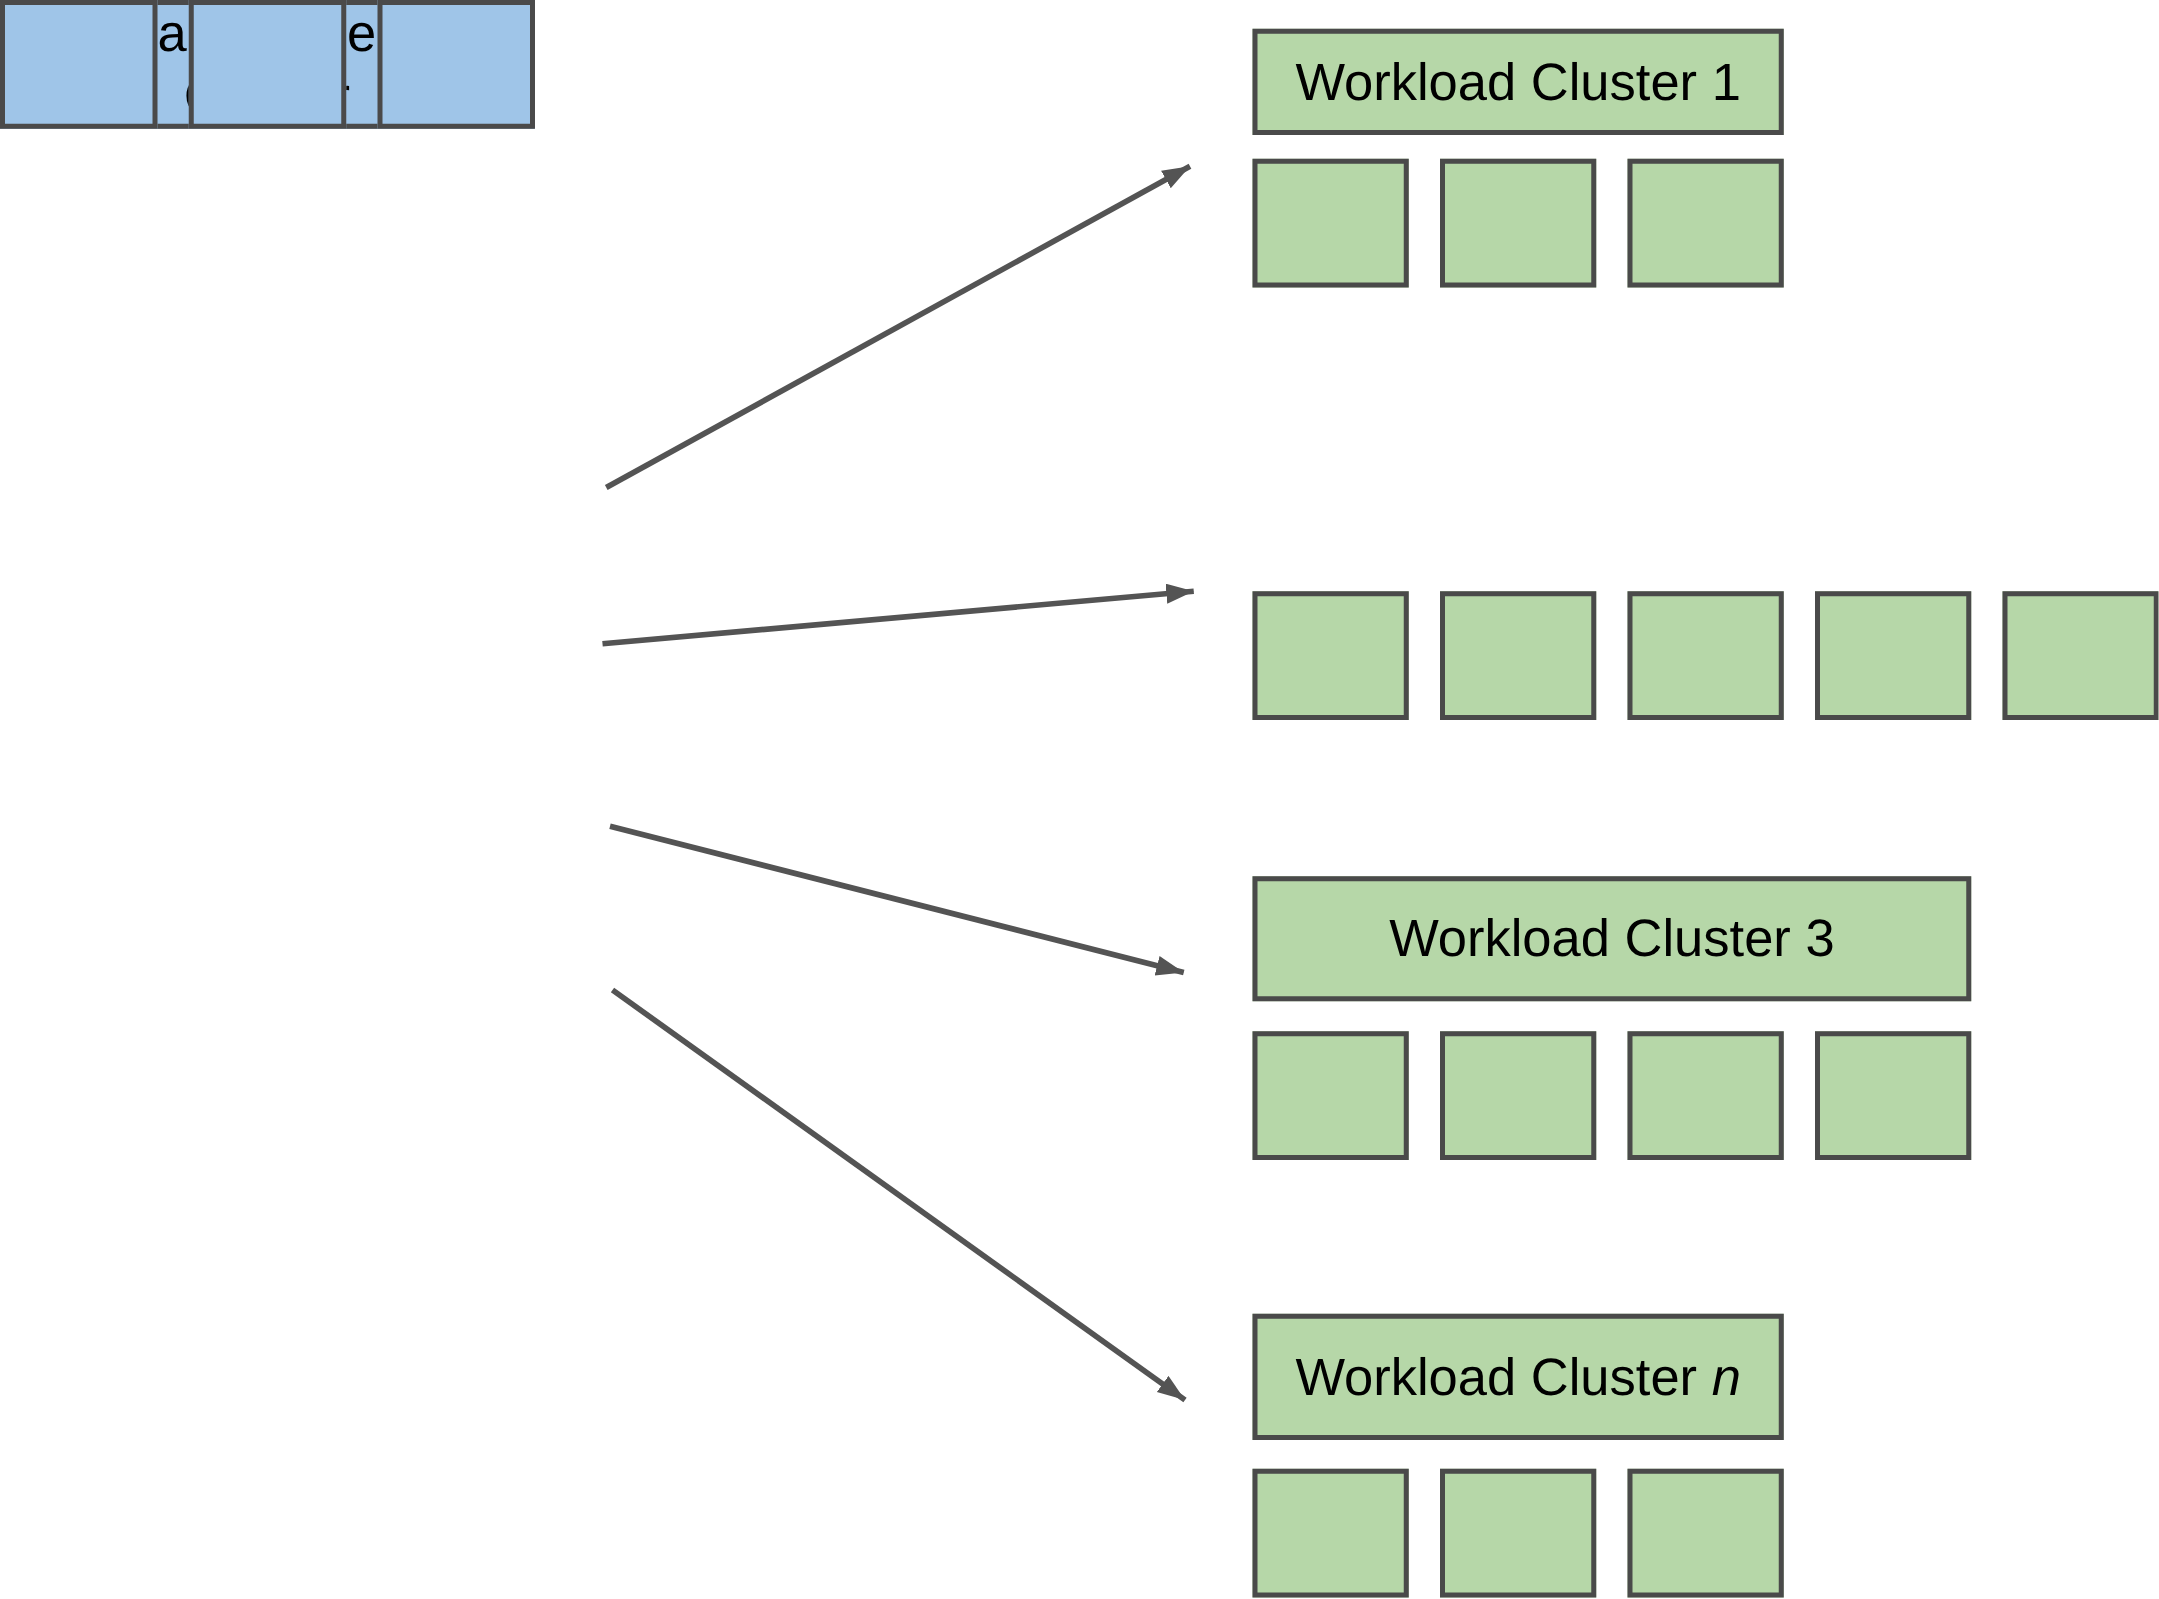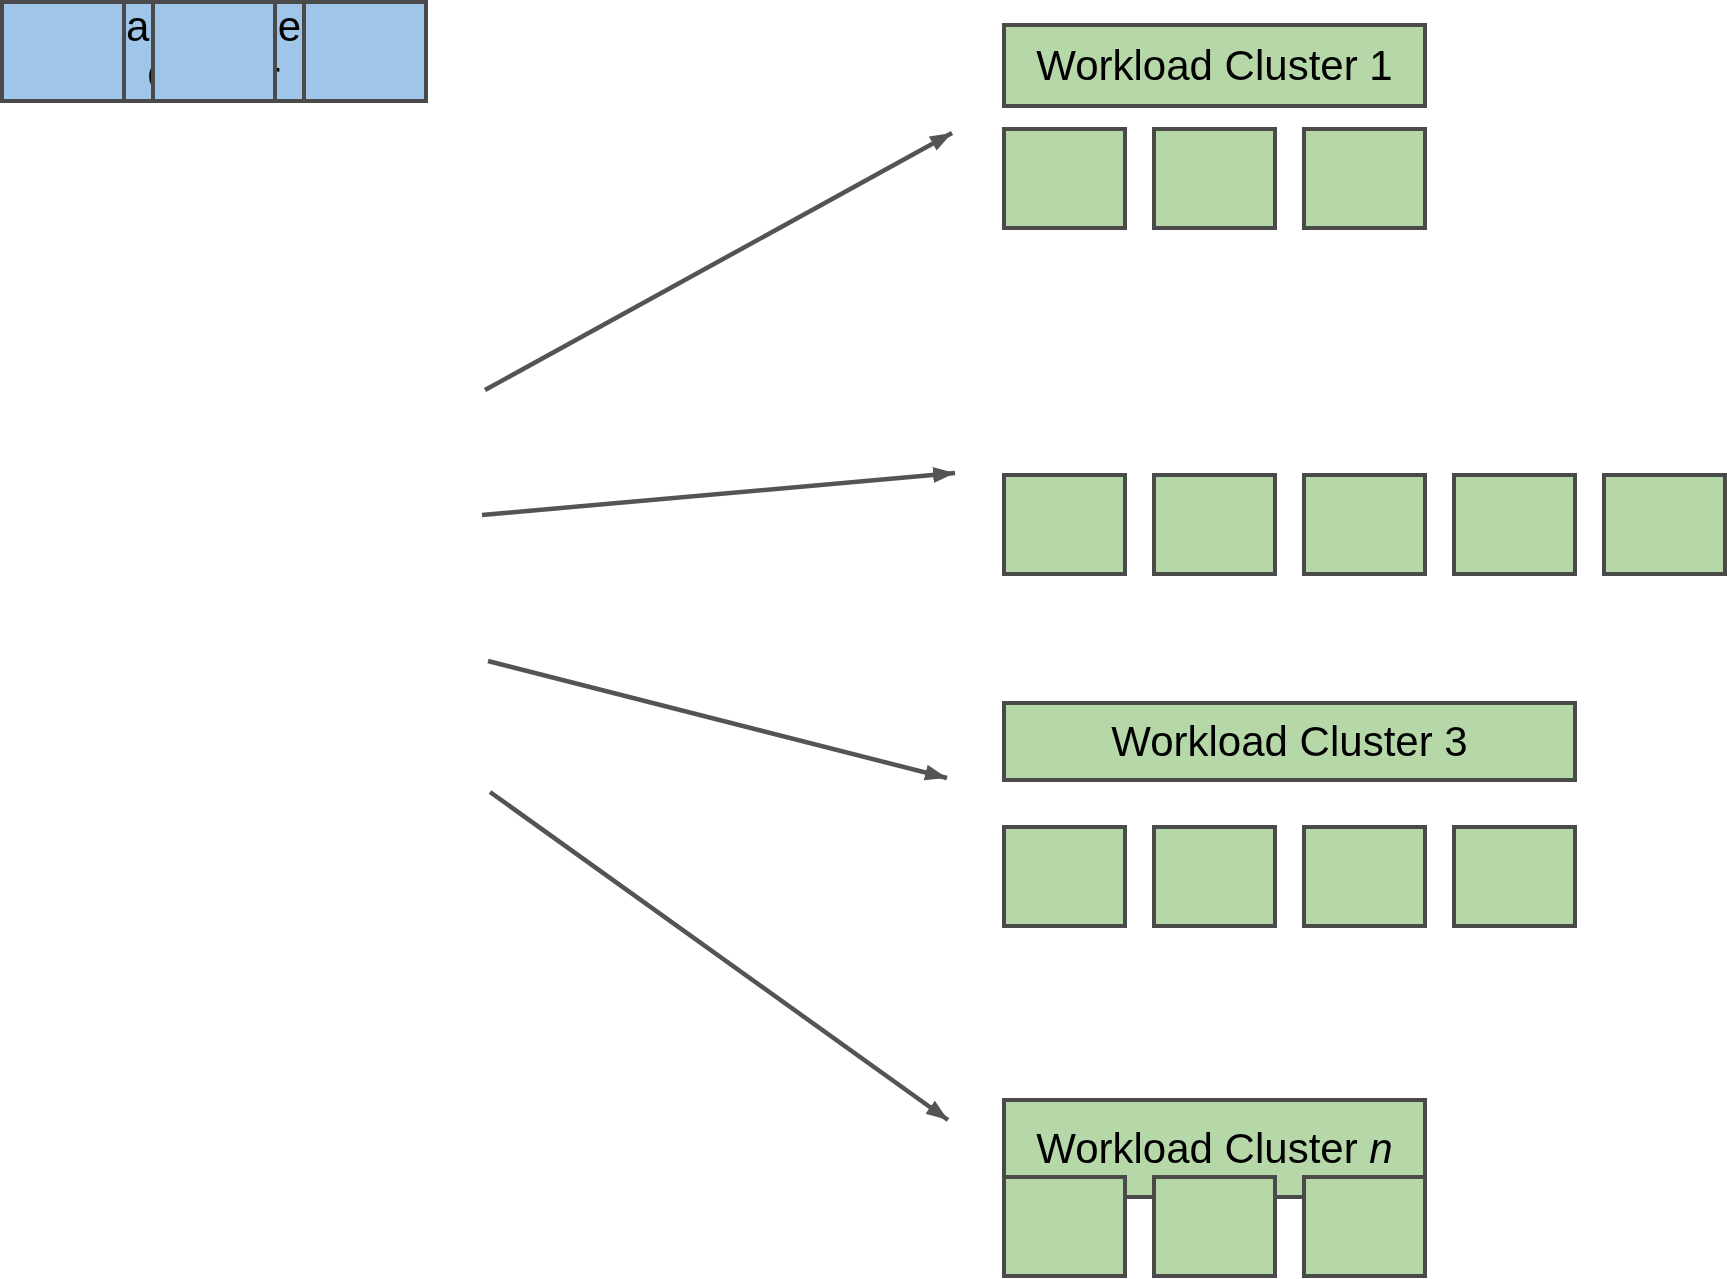--- a/index.html
+++ b/index.html
@@ -64,23 +64,23 @@
   #box-portal         { left: 0;   top: 475; width: 200px; height: 103px; }
   #box-api            { left: 227px; top: 475; width: 200px; height: 103px; }
   #box-mgmt-cluster   { left: 0;   top: 600; width: 427px; height: 103px; }
   #row-mgmt-nodes     { left: 0;   top: 726; }
 
   
   #box-wc1  { left: 1002px; top: 4px;    width: 425px; height: 85px; margin-top: 19px; }
   #row-wc1  { left: 1002px; top: 127px; }
   #box-wc2  { left: 1002px; top: 351px;  width: 725px; height: 102px; }
   #row-wc2  { left: 1002px; top: 473px; }
-  #box-wc3  { left: 1002px; top: 701px;  width: 575px; height: 81px; }
+  #box-wc3  { left: 1002px; top: 701px;  width: 575px; height: 100px; }
   #row-wc3  { left: 1002px; top: 825px; }
-  #box-wcn  { left: 1002px; top: 1051px; width: 425px; height: 101px; margin-top: 47px; }
+  #box-wcn  { left: 1002px; top: 1051px; width: 425px; height: 101px; }
   #row-wcn  { left: 1002px; top: 1175px; }
 </style>
 </head>
 <body>
 
 <div id="canvas">
 
   <svg id="arrow-layer" viewBox="0 0 1727 1279" xmlns="http://www.w3.org/2000/svg">
     <defs>
       <marker id="ah" markerUnits="userSpaceOnUse" markerWidth="26" markerHeight="20" refX="22" refY="8" orient="auto">

